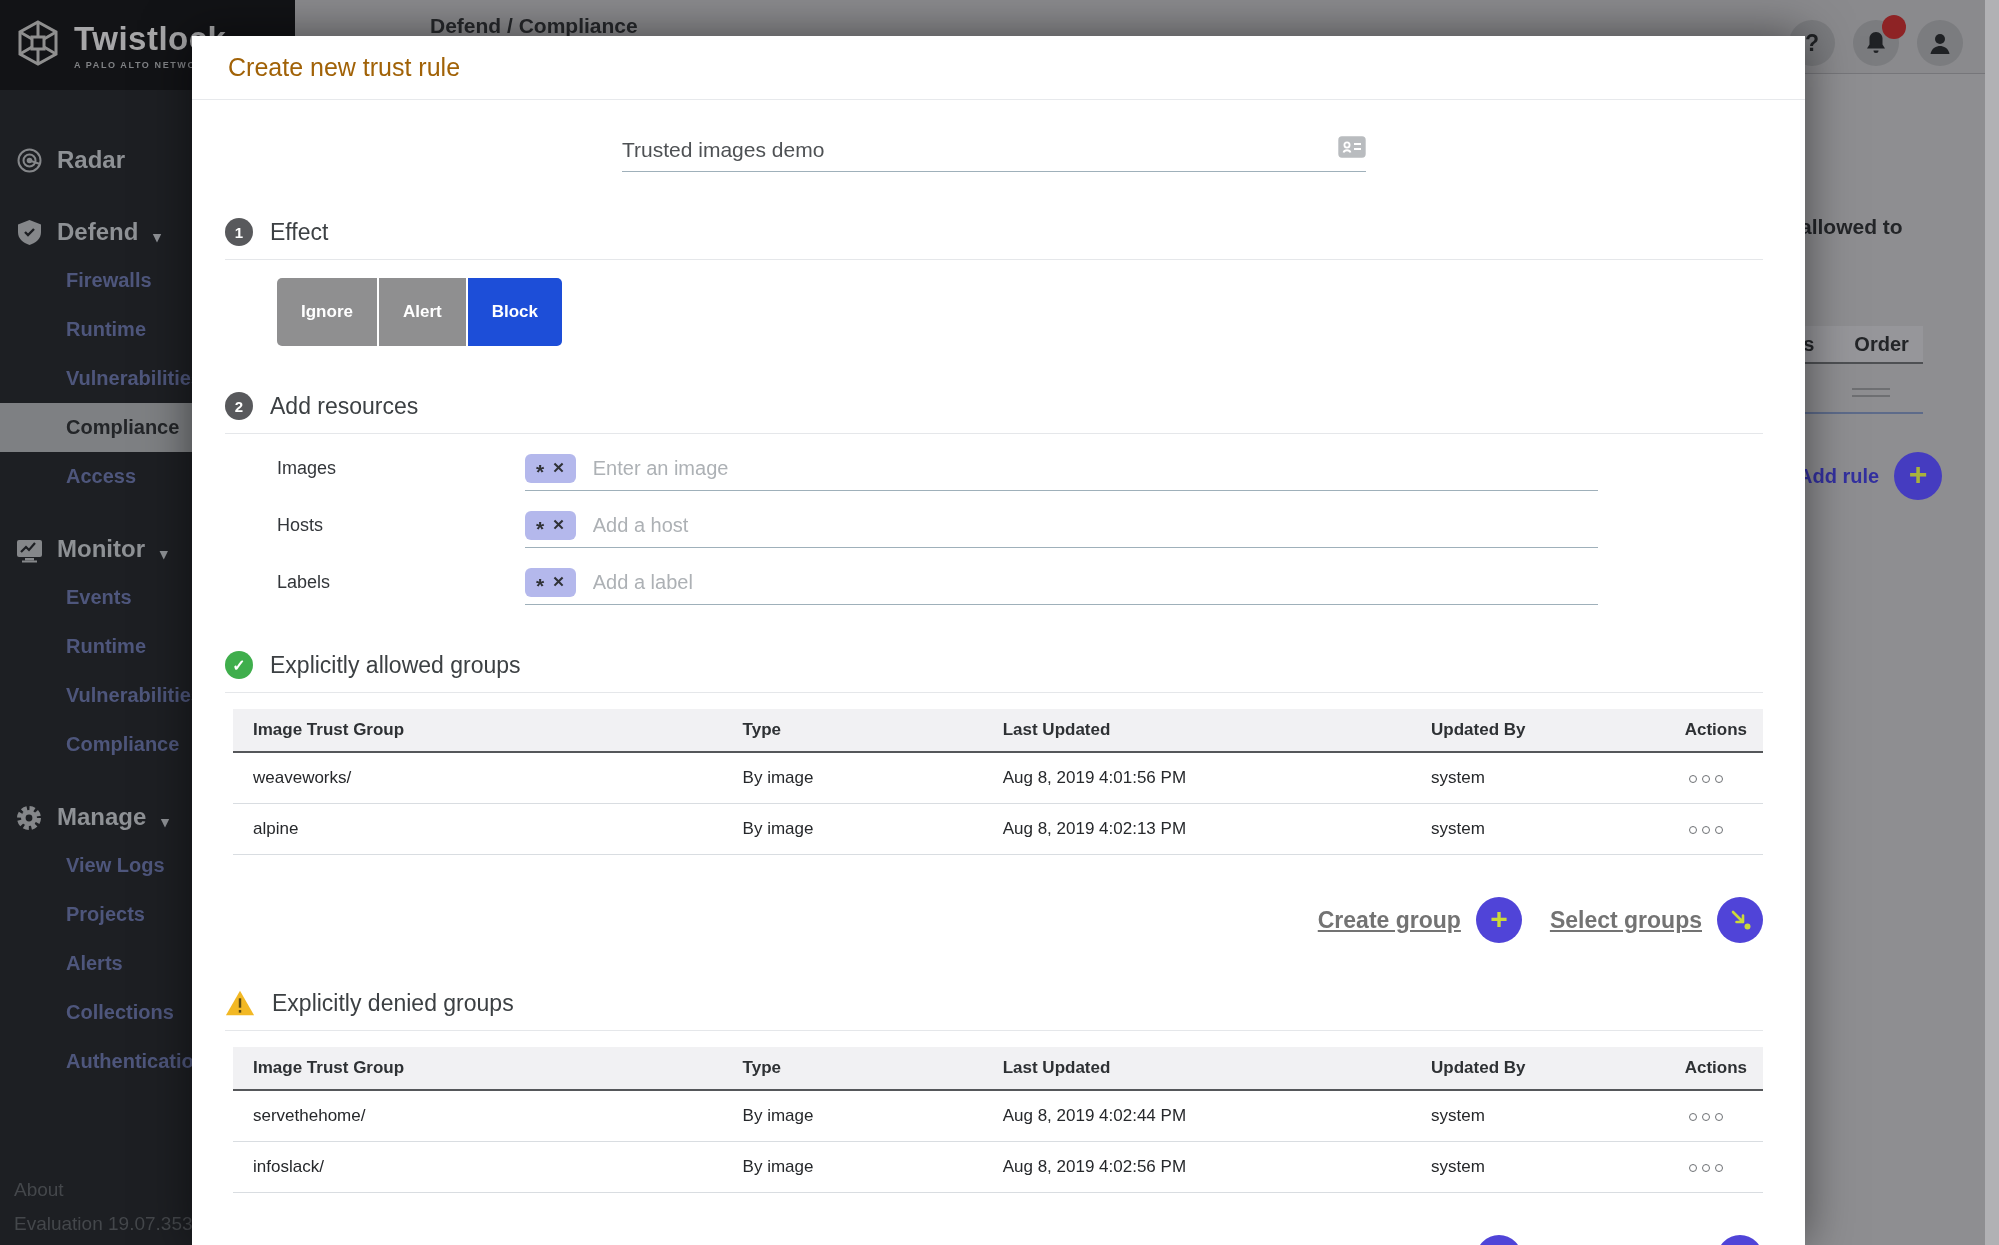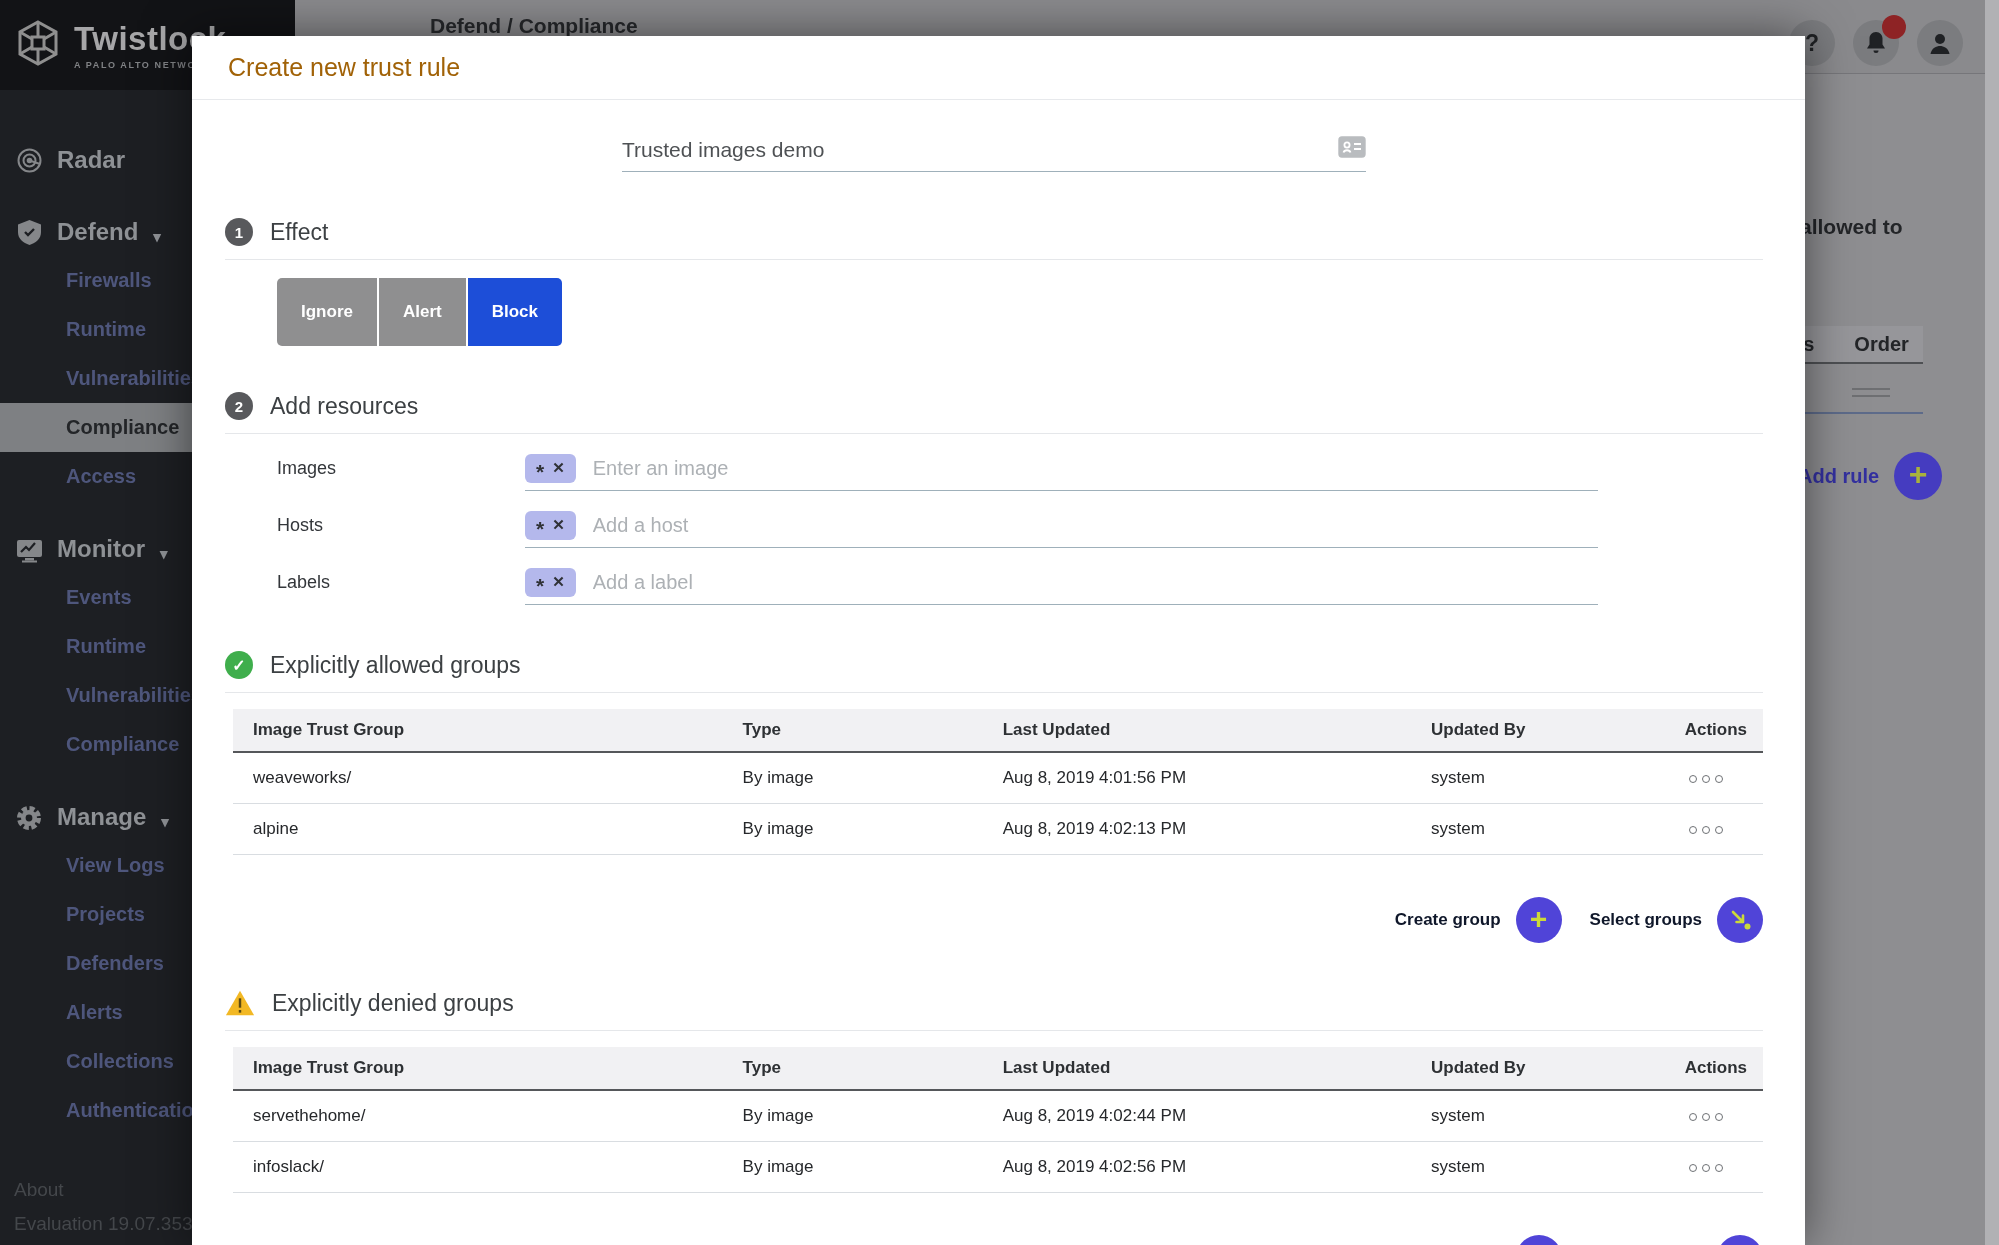--- a/index.html
+++ b/index.html
@@ -74,21 +74,21 @@
   .groups-table { margin:16px 0 0 8px; width:calc(100% - 8px); border-collapse:collapse; }
   .groups-table th { background:#f1f1f3; font-size:17px; font-weight:bold; color:#2e3134; text-align:left; padding:11px 0 11px 20px; border-bottom:2px solid #55575a; }
   .groups-table th.col-actions { text-align:right; padding-right:16px; }
   .groups-table td { font-size:17px; color:#26282b; padding:15px 0 15px 20px; border-bottom:1px solid #d9dde1; }
   .groups-table td.cell-actions { text-align:right; padding-right:40px; }
   .dots { display:inline-flex; gap:5px; cursor:pointer; }
   .dot { width:8px; height:8px; border:1.5px solid #6e7175; border-radius:50%; }
 
   .group-actions { display:flex; justify-content:flex-end; align-items:center; gap:28px; margin-top:42px; }
   .action-link { display:flex; align-items:center; gap:15px; cursor:pointer; }
-  .action-link .txt { color:#0f172a; font-weight:bold; font-size:17px; }
+  .action-link .txt { color:#737373; font-weight:bold; font-size:23px;text-decoration:underline; }
   .circle-btn { width:46px; height:46px; border-radius:50%; background:#5044d8; display:flex; align-items:center; justify-content:center; color:#ccd939; font-size:30px; font-weight:bold; padding-bottom:2px; }
   .circle-btn svg { display:block; }
 </style>
 </head>
 <body>
 
 <div class="screen">
 
   <div class="topbar">
     <div class="breadcrumb">Defend / Compliance</div>
@@ -208,21 +208,20 @@
                 <circle cx="13" cy="13" r="9" fill="none" stroke="#85878a" stroke-width="6" stroke-dasharray="4.7 2.4"></circle>
                 <circle cx="13" cy="13" r="8" fill="#85878a"></circle>
                 <circle cx="13" cy="13" r="3.4" fill="#1d1f23"></circle>
               </svg>
           </span>
           <span>Manage</span>
           <span class="caret">▾</span>
         </div>
         <div class="sub-item">View Logs</div>
         <div class="sub-item">Projects</div>
-        <div class="sub-item">Defenders</div>
         <div class="sub-item">Alerts</div>
         <div class="sub-item">Collections</div>
         <div class="sub-item">Authentication</div>
       </div>
     </div>
 
     <div class="side-footer">
       <div class="about">About</div>
       <div class="version">Evaluation 19.07.353</div>
     </div>

